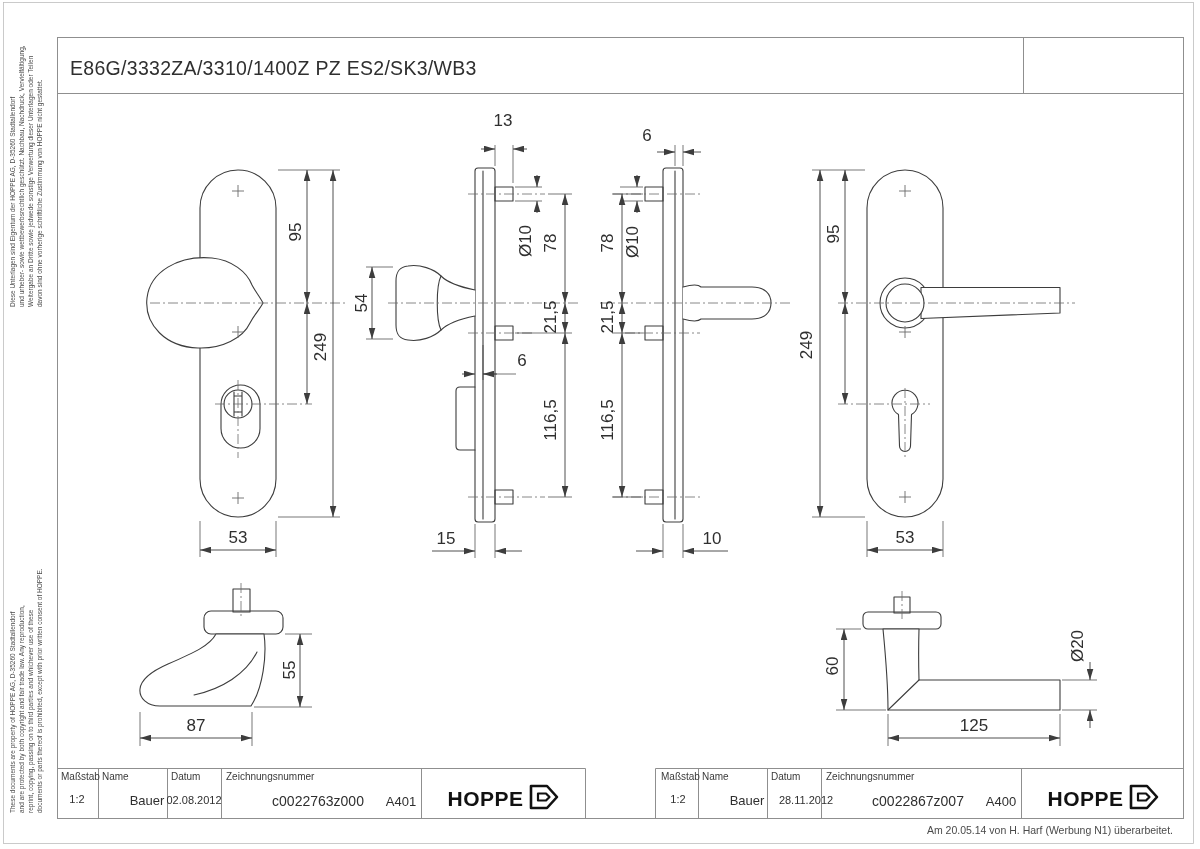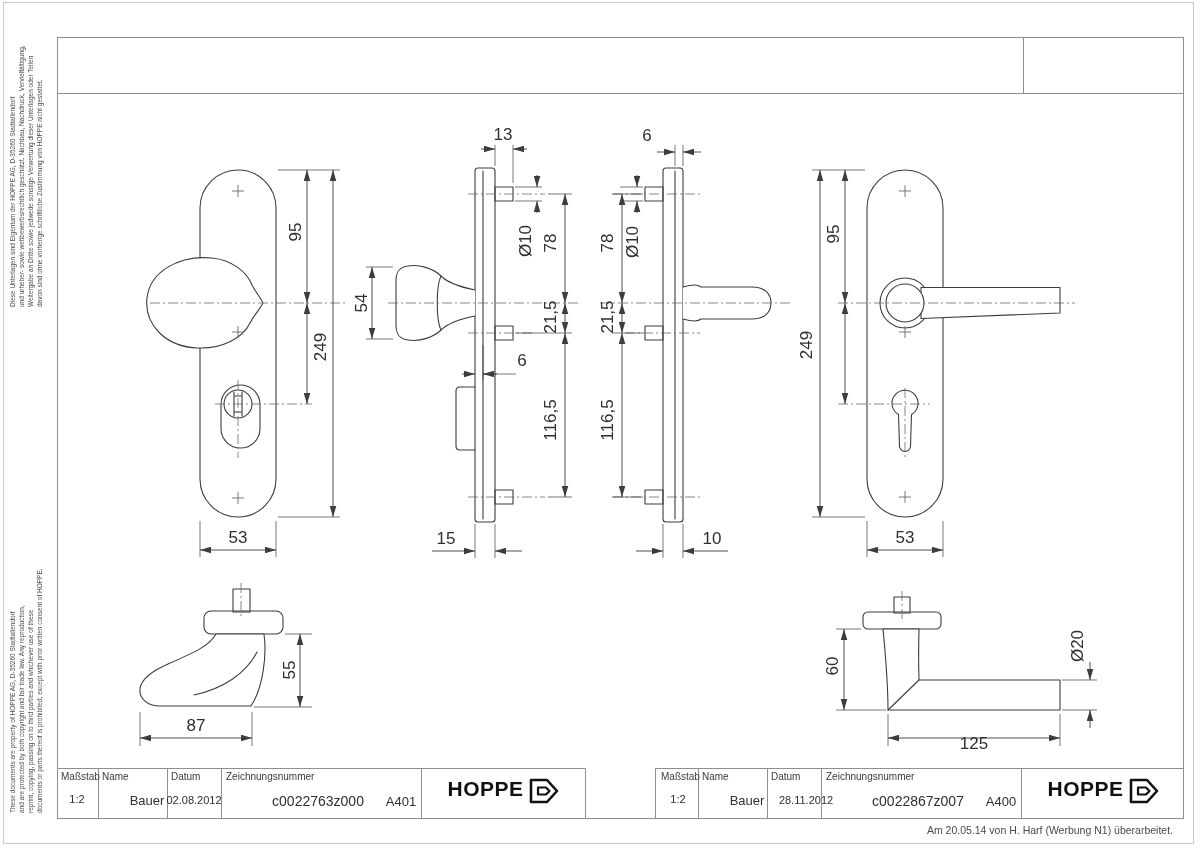--- a/index.html
+++ b/index.html
@@ -13,21 +13,21 @@
   .da  { stroke:#3d3d3d; stroke-width:0.9; fill:none; marker-end:url(#arr); }
   .cr  { stroke:#6a6a6a; stroke-width:0.9; fill:none; }
   .fr  { stroke:#8f8f8f; stroke-width:1; fill:none; }
   .pb  { stroke:#bdbdbd; stroke-width:0.8; fill:none; }
   .dim { position:absolute; font-size:17px; white-space:nowrap; transform:translate(-50%,-50%); }
   .dim.rot { transform:translate(-50%,-50%) rotate(-90deg); }
   .page-title { position:absolute; left:70px; top:57px; font-size:19.5px; letter-spacing:0.3px; }
   .tb-label { position:absolute; font-size:10px; color:#3a3a3a; white-space:nowrap; }
   .tb-val   { position:absolute; white-space:nowrap; transform:translate(-50%,-50%); }
   .fs11 { font-size:11px; } .fs13 { font-size:13px;padding-left:28px; } .fs17 { font-size:14px; } .fs15 { font-size:13px; }
-  .brand { position:absolute; display:flex; align-items:flex-start; justify-content:center; gap:5px; width:156px; height:34px; }
+  .brand { position:absolute; display:flex; align-items:flex-end; justify-content:center; gap:5px; width:156px; height:34px; }
   .brand-word { font-size:21px; font-weight:700; letter-spacing:0.5px; color:#111; }
   .vert-notice { position:absolute; transform:rotate(-90deg); transform-origin:0 0; font-size:6.5px; line-height:9px; color:#4a4a4a; }
   .footer-note { position:absolute; right:27px; top:824px; font-size:10.5px; color:#4a4a4a; }
 </style>
 </head>
 <body>
 
 <div id="sheet">
 
   
@@ -198,20 +198,21 @@
       <line class="ex" x1="1062" y1="710" x2="1097" y2="710"></line>
       <line class="dl" x1="844" y1="629" x2="844" y2="710"></line>
       <line class="dl" x1="888" y1="738" x2="1060" y2="738"></line>
       <line class="da" x1="1090" y1="662" x2="1090" y2="680"></line>
       <line class="da" x1="1090" y1="728" x2="1090" y2="710"></line>
     </g>
   </svg>
 
   
 
+  <div class="page-title">E86G/3332ZA/3310/1400Z PZ ES2/SK3/WB3</div>
 
   
   <div class="vert-notice" style="left:8px; top:307px; width:272px; height:38px;">
     <div>Diese Unterlagen sind Eigentum der HOPPE AG, D-35260 Stadtallendorf</div>
     <div>und urheber- sowie wettbewerbsrechtlich geschützt. Nachbau, Nachdruck, Vervielfältigung,</div>
     <div>Weitergabe an Dritte sowie jedwede sonstige Verwertung dieser Unterlagen oder Teilen</div>
     <div>davon sind ohne vorherige schriftliche Zustimmung von HOPPE nicht gestattet.</div>
   </div>
   <div class="vert-notice" style="left:8px; top:813px; width:272px; height:38px;">
     <div>These documents are property of HOPPE AG, D-35260 Stadtallendorf</div>
@@ -220,21 +221,21 @@
     <div>documents or parts thereof is prohibited, except with prior written consent of HOPPE.</div>
   </div>
 
   
   <div class="dim rot" style="left:296px; top:232px;">95</div>
   <div class="dim rot" style="left:321px; top:347px;">249</div>
   <div class="dim" style="left:238px; top:538px;">53</div>
 
   
   <div class="dim rot" style="left:362px; top:303px;">54</div>
-  <div class="dim" style="left:503px; top:135px;text-align:center;">13</div>
+  <div class="dim" style="left:503px; top:121px;text-align:center;">13</div>
   <div class="dim rot" style="left:526px; top:241px;">Ø10</div>
   <div class="dim rot" style="left:551px; top:243px;">78</div>
   <div class="dim rot" style="left:551px; top:317px;">21,5</div>
   <div class="dim" style="left:522px; top:361px;">6</div>
   <div class="dim rot" style="left:551px; top:420px;">116,5</div>
   <div class="dim" style="left:446px; top:539px;">15</div>
 
   
   <div class="dim" style="left:647px; top:136px;">6</div>
   <div class="dim rot" style="left:633px; top:242px;">Ø10</div>
@@ -247,21 +248,21 @@
   <div class="dim rot" style="left:834px; top:234px;">95</div>
   <div class="dim rot" style="left:807px; top:345px;">249</div>
   <div class="dim" style="left:905px; top:538px;">53</div>
 
   
   <div class="dim rot" style="left:290px; top:670px;">55</div>
   <div class="dim" style="left:196px; top:726px;">87</div>
 
   
   <div class="dim rot" style="left:833px; top:666px;">60</div>
-  <div class="dim" style="left:974px; top:744px;">125</div>
+  <div class="dim" style="left:974px; top:726px;">125</div>
   <div class="dim rot" style="left:1078px; top:646px;">Ø20</div>
 
   
   <div class="tb-label" style="left:61px; top:771px;">Maßstab</div>
   <div class="tb-val fs11" style="left:77px; top:799px;">1:2</div>
   <div class="tb-label" style="left:102px; top:771px;">Name</div>
   <div class="tb-val fs13" style="left:133px; top:800px;">Bauer</div>
   <div class="tb-label" style="left:171px; top:771px;">Datum</div>
   <div class="tb-val fs11" style="left:194px; top:800px;">02.08.2012</div>
   <div class="tb-label" style="left:226px; top:771px;">Zeichnungsnummer</div>

